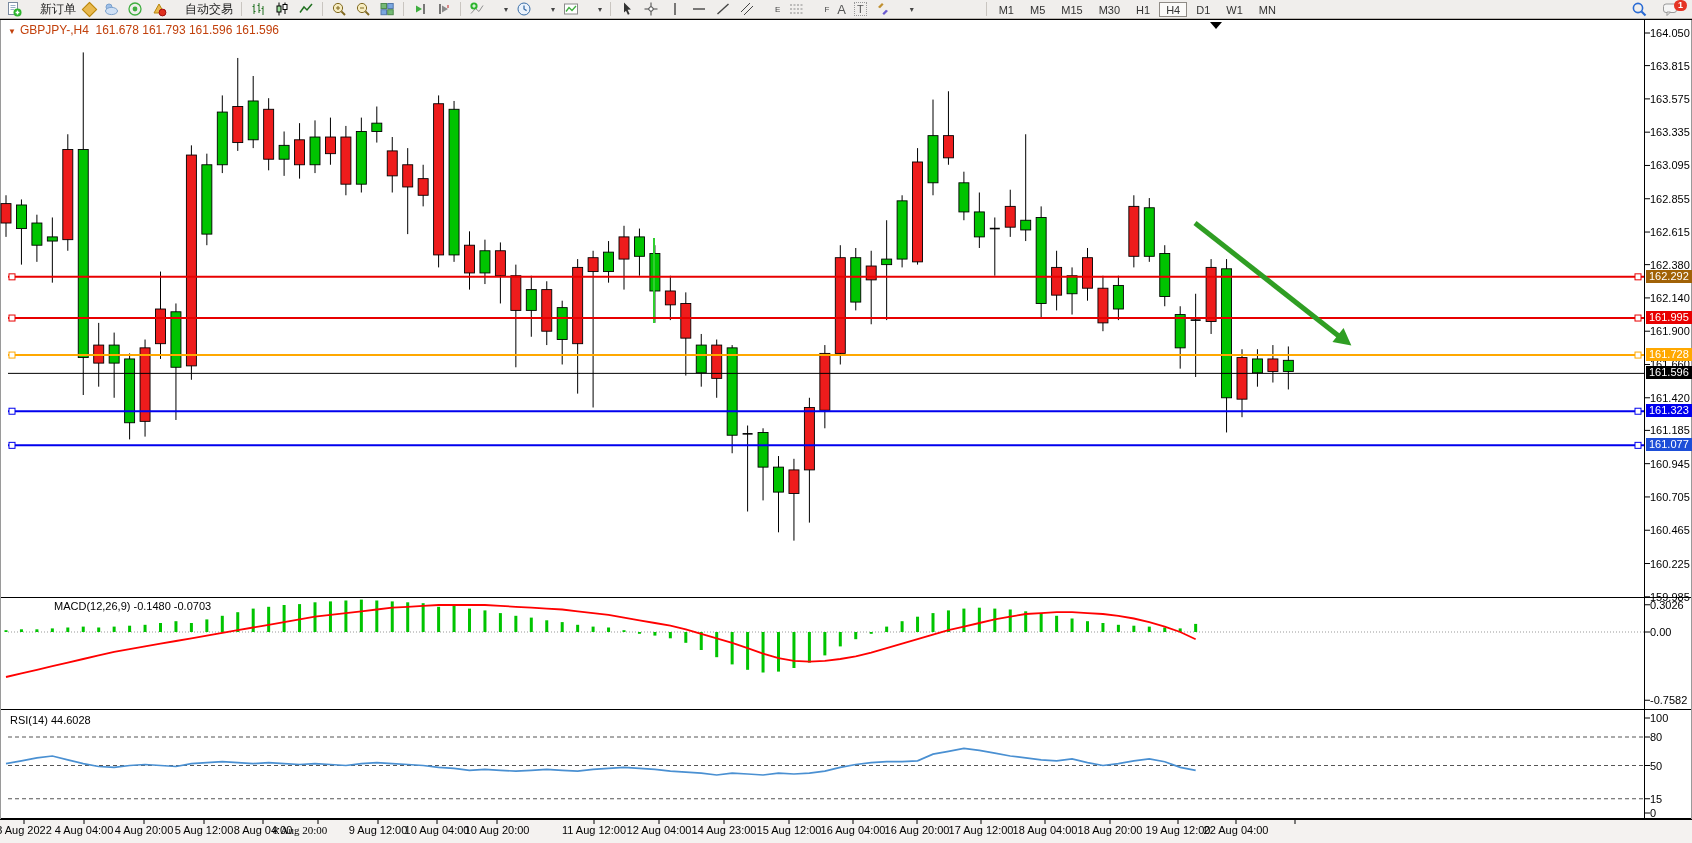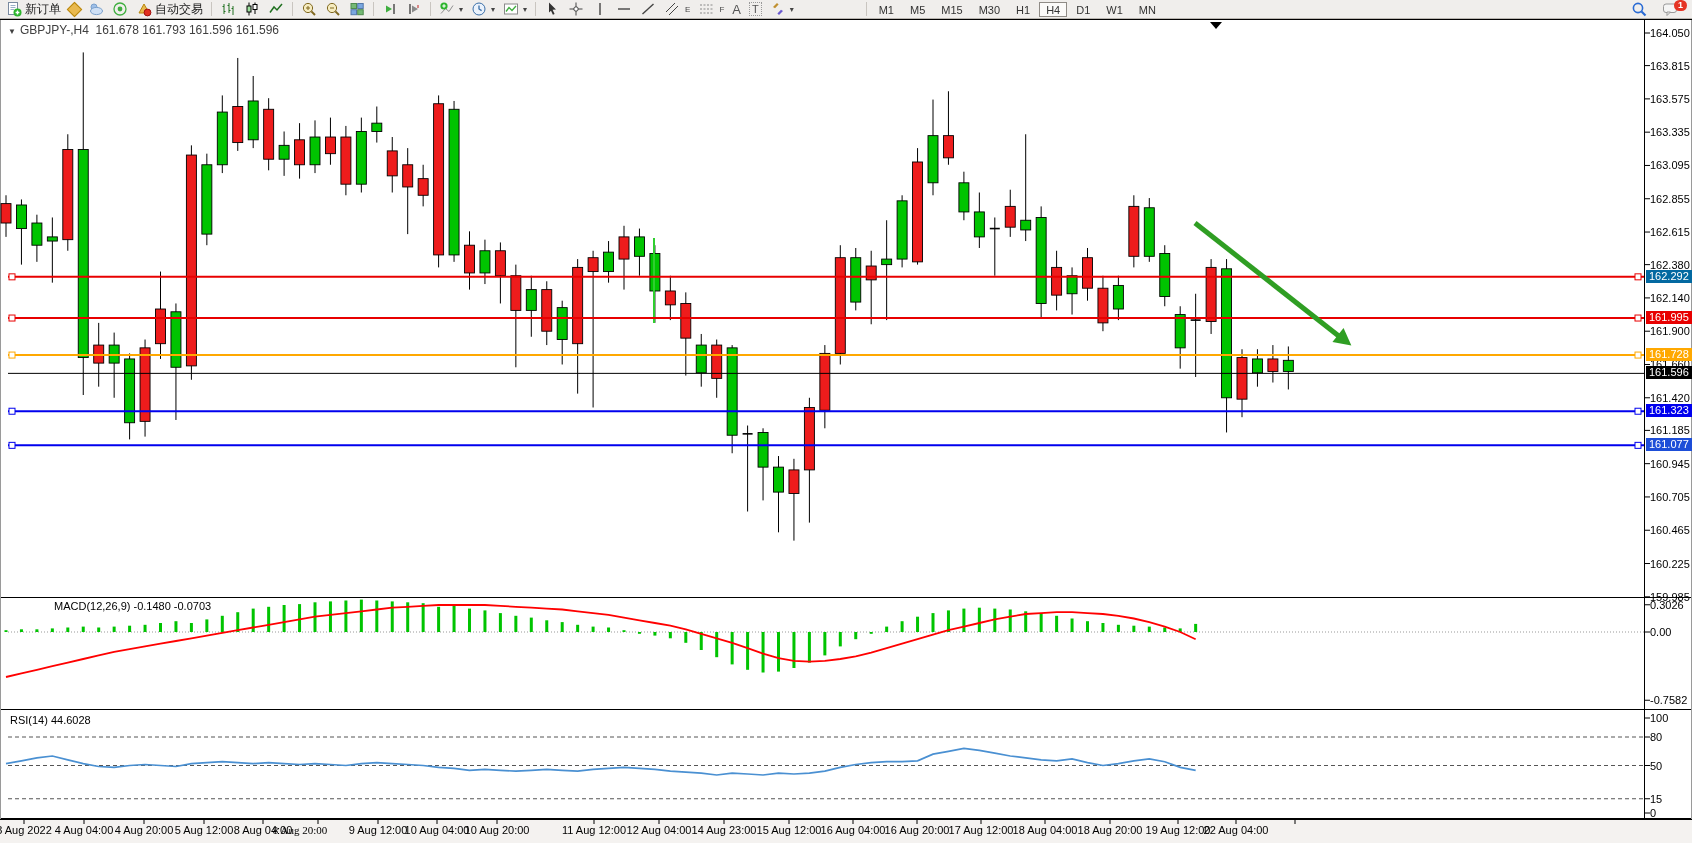--- a/index.html
+++ b/index.html
@@ -1,31 +1,31 @@
 <!DOCTYPE html>
 <html><head>
 <meta charset="utf-8">
 <style>
   html,body{margin:0;padding:0;}
   body{width:1692px;height:843px;position:relative;background:#fff;font-family:"Liberation Sans",sans-serif;overflow:hidden;}
   
   .toolbar{position:absolute;top:0;left:0;width:1692px;height:19px;background:#f0eeec;border-bottom:1px solid #b9b5b0;display:flex;align-items:center;padding:0 2px;box-sizing:border-box;z-index:30;}
-  .tb-btn{display:inline-flex;align-items:center;gap:3px;height:17px;padding:0 3px;border:1px solid transparent;background:transparent;font-size:12px;color:#222;cursor:default;white-space:nowrap;}
+  .tb-btn{display:inline-flex;align-items:center;gap:18px;height:17px;padding:0 3px;border:1px solid transparent;background:transparent;font-size:12px;color:#222;cursor:default;white-space:nowrap;}
   .tb-btn svg{display:block;}
   .caret{font-size:8px;color:#444;margin-left:1px;}
   .sep{width:1px;height:14px;background:#c9c5c0;margin:0 4px;flex:none;}
   .tf-btn{font-size:11px;color:#333;height:15px;line-height:15px;padding:0 6px;border:1px solid transparent;background:transparent;margin:11px 1px;}
   .tf-btn.active{background:#fbfaf9;border:1px solid #8f8b86;}
   .gold-diamond{width:9px;height:9px;background:#e9b94e;border:1px solid #b8860b;transform:rotate(45deg);display:inline-block;}
   .chat-wrap{position:relative;display:inline-flex;}
   .chat-badge{position:absolute;top:-2px;right:-4px;min-width:11px;height:11px;border-radius:6px;background:#e53424;color:#fff;font-size:9px;line-height:11px;text-align:center;padding:0 1px;font-weight:bold;}
   .sp-tools{width:64px;flex:none;}
   .right-group{margin-left:auto;display:flex;align-items:center;gap:6px;padding-right:6px;}
   
-  .sym-title{position:absolute;left:8px;top:23px;font-size:12px;color:#404040;z-index:20;}
+  .sym-title{position:absolute;left:8px;top:23px;font-size:12px;color:#c2410c;z-index:20;}
   .sym-title .tri{font-size:8px;margin-right:4px;}
   .panel-label{position:absolute;left:10px;font-size:11px;color:#000;z-index:20;}
   .axis-label{position:absolute;left:1650px;font-size:11px;color:#000;transform:translateY(-50%);z-index:5;}
   .badge{position:absolute;left:1646px;width:43px;height:13px;line-height:13px;font-size:11px;color:#fff;padding-left:3px;z-index:6;}
   .time-label{position:absolute;top:824px;font-size:11px;color:#000;transform:translateX(-50%);white-space:nowrap;z-index:5;}
   #chart-svg{position:absolute;left:0;top:0;z-index:1;}
   .chart-surface{position:absolute;left:8px;top:20px;width:1636px;height:577px;z-index:2;}
 </style>
 </head>
 <body>
@@ -614,21 +614,21 @@
     <line x1="8" y1="765.5" x2="1644" y2="765.5" stroke="#555" stroke-dasharray="4,3"></line>
     <line x1="8" y1="798.75" x2="1644" y2="798.75" stroke="#555" stroke-dasharray="4,3"></line>
     <polyline points="6,763.6 21.45,760.8 36.9,757.9 52.349999999999994,756.0 67.8,759.8 83.25,763.6 98.69999999999999,766.5 114.14999999999999,767.4 129.6,765.5 145.04999999999998,764.5 160.5,765.5 175.95,766.5 191.39999999999998,763.6 206.85,762.6 222.29999999999998,761.7 237.75,762.6 253.2,763.6 268.65,762.6 284.09999999999997,763.6 299.55,764.5 315,763.6 330.45,764.5 345.9,765.5 361.34999999999997,763.6 376.79999999999995,762.6 392.25,763.6 407.7,764.5 423.15,765.5 438.59999999999997,767.4 454.04999999999995,768.4 469.5,770.3 484.95,769.3 500.4,770.3 515.8499999999999,771.2 531.3,770.3 546.75,769.3 562.1999999999999,770.3 577.65,771.2 593.1,769.3 608.55,768.4 624,767.4 639.4499999999999,768.4 654.9,769.3 670.35,771.2 685.8,772.1 701.25,773.1 716.6999999999999,775.0 732.15,773.1 747.5999999999999,774.0 763.05,775.0 778.5,773.1 793.9499999999999,774.0 809.4,773.1 824.8499999999999,771.2 840.3,767.4 855.75,764.5 871.1999999999999,762.6 886.65,761.7 902.0999999999999,761.7 917.55,760.8 933,754.1 948.4499999999999,751.3 963.9,748.4 979.3499999999999,750.3 994.8,753.1 1010.25,756.0 1025.6999999999998,757.9 1041.1499999999999,759.8 1056.6,760.8 1072.05,758.9 1087.5,762.6 1102.95,765.5 1118.3999999999999,763.6 1133.85,760.8 1149.3,758.9 1164.75,761.7 1180.2,767.4 1195.6499999999999,770.3" fill="none" stroke="#4a90d2" stroke-width="1.7"></polyline>
     <line x1="1644" y1="718" x2="1650" y2="718" stroke="#000"></line>
     <line x1="1644" y1="737" x2="1650" y2="737" stroke="#000"></line>
     <line x1="1644" y1="765.5" x2="1650" y2="765.5" stroke="#000"></line>
     <line x1="1644" y1="798.75" x2="1650" y2="798.75" stroke="#000"></line>
     <line x1="1644" y1="813" x2="1650" y2="813" stroke="#000"></line>
   </svg>
 <div id="labels-layer">
-    <div class="badge" style="top:269.83460000000133px;background:#0369a1;">162.292</div>
+    <div class="badge" style="top:269.83460000000133px;background:#a16207;">162.292</div>
     <div class="badge" style="top:311.0285000000009px;background:#e80000;">161.995</div>
     <div class="badge" style="top:348.06140000000033px;background:#ffa800;">161.728</div>
     <div class="badge" style="top:366.369800000001px;background:#000;">161.596</div>
     <div class="badge" style="top:404.2349000000005px;background:#0000ee;">161.323</div>
     <div class="badge" style="top:438.3551000000018px;background:#1d4ed8;">161.077</div>
     <div class="axis-label" style="top:33px;">164.050</div>
     <div class="axis-label" style="top:65.59450000000189px;">163.815</div>
     <div class="axis-label" style="top:98.88250000000315px;">163.575</div>
     <div class="axis-label" style="top:132.17050000000046px;">163.335</div>
     <div class="axis-label" style="top:165.45850000000172px;">163.095</div>

